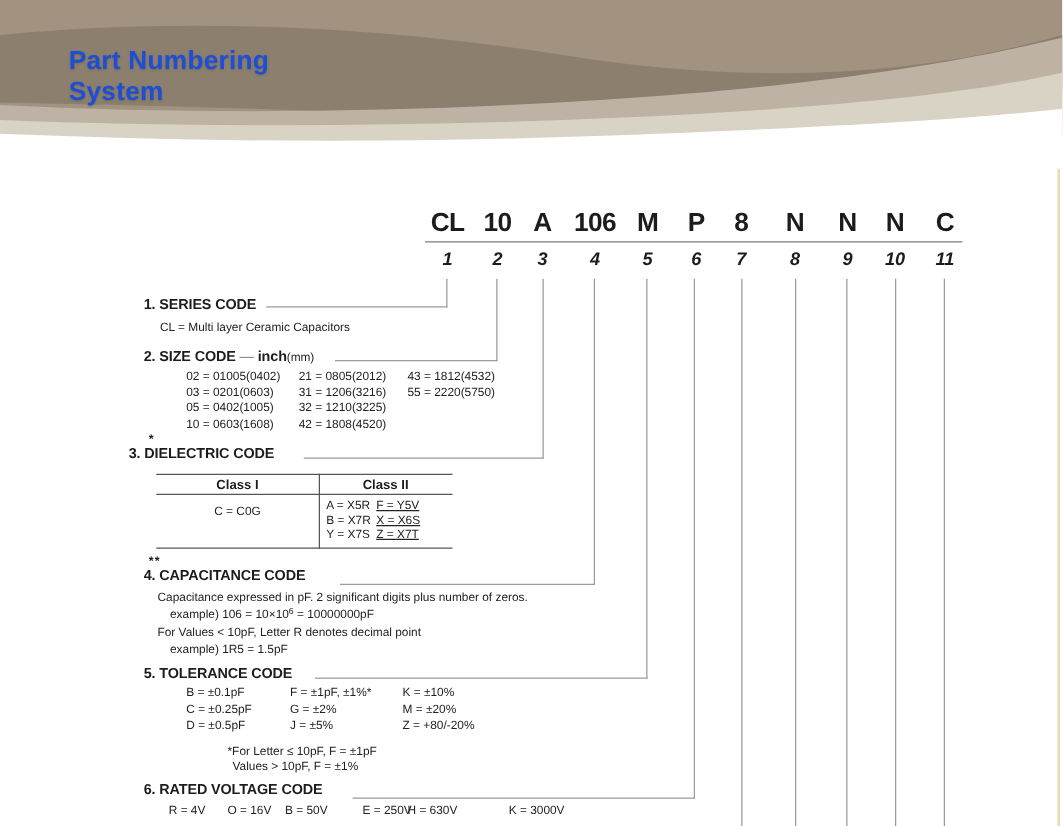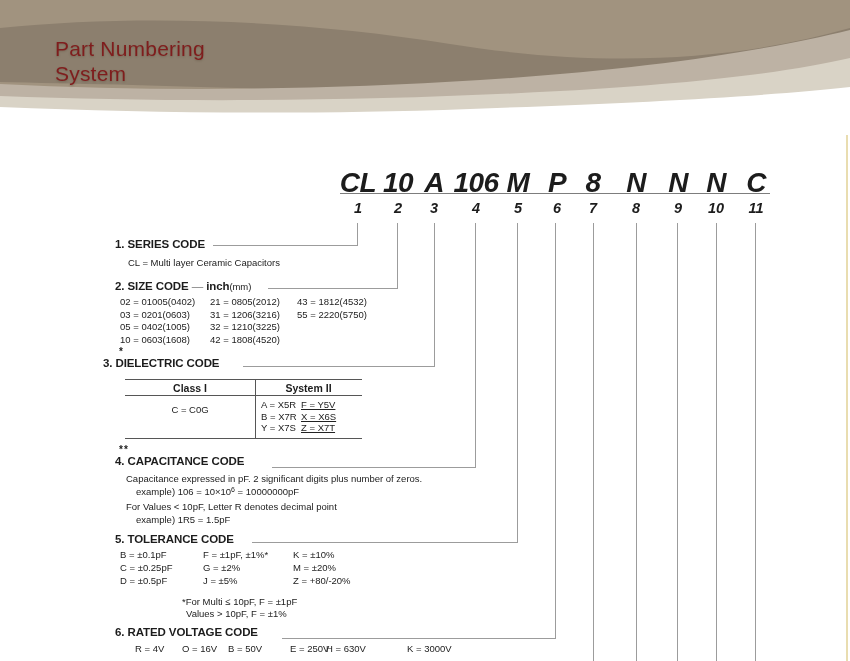--- a/index.html
+++ b/index.html
@@ -1,32 +1,32 @@
 <!DOCTYPE html>
 <html><head>
 <meta charset="utf-8">
 <style>
   html,body{margin:0;padding:0;background:#fff;}
   .page{position:relative;width:850px;height:661px;background:#fff;overflow:hidden;
         font-family:"Liberation Sans","DejaVu Sans",sans-serif;color:#1c1c1c;}
   .hdr{position:absolute;top:0;left:0;width:850px;height:126px;}
-  .hdr-title{position:absolute;left:55px;top:36px;color:#7f1d1d;font-size:21px;font-weight:normal;
+  .hdr-title{position:absolute;left:55px;top:36px;color:#1d4ed8;font-size:21px;font-weight:bold;
              line-height:25px;letter-spacing:.2px;text-shadow:0 1px 2px rgba(80,65,50,.35);}
-  .pn-seg{position:absolute;top:167px;transform:translateX(-50%);font-size:28px;font-weight:bold;
-          font-style:italic;letter-spacing:-.5px;white-space:nowrap;}
+  .pn-seg{position:absolute;top:167px;transform:translateX(-50%);font-size:21px;font-weight:bold;
+          letter-spacing:-.5px;white-space:nowrap;}
   .pn-num{position:absolute;top:200px;transform:translateX(-50%);font-size:14.5px;font-weight:bold;
           font-style:italic;white-space:nowrap;}
   .pn-rule{position:absolute;left:340px;top:193px;width:430px;height:1px;background:#7d7d7d;}
   .vline{position:absolute;width:1px;background:#9c9c9c;}
   .hline{position:absolute;height:1px;background:#9c9c9c;}
   .sec-title{position:absolute;font-size:11.5px;font-weight:bold;letter-spacing:-.1px;white-space:nowrap;}
   .marker{position:absolute;font-size:10px;font-weight:bold;letter-spacing:1px;}
   .small{position:absolute;font-size:9.5px;white-space:nowrap;color:#222;}
   .col{position:absolute;font-size:9.5px;line-height:12.5px;white-space:nowrap;color:#222;}
-  .col div{white-space:nowrap;}
+  .col div{white-space:nowrap;margin-left:29px;}
   .tbl-line{position:absolute;background:#565656;}
   .tbl-hdr{position:absolute;font-size:10.5px;font-weight:bold;text-align:center;}
   .tbl-cell{position:absolute;font-size:9.5px;color:#222;}
   .c2row{line-height:11.5px;white-space:nowrap;text-decoration:underline;}
   .c2row .s1{display:inline-block;width:40px;}
   .sup{font-size:7px;position:relative;top:-3.5px;}
   .unit-paren{font-weight:normal;font-size:9.5px;}
   .unit-dash{font-weight:normal;color:#777;}
   .edge-line{position:absolute;width:2px;background:#e9ddb0;}
 </style>
@@ -122,21 +122,21 @@
   </div>
 
   <div class="marker" style="left:119px;top:346px">*</div>
   <div class="sec-title" style="left:103px;top:357px">3. DIELECTRIC CODE</div>
   <div>
     <div class="tbl-line" style="left:125px;top:379px;width:237px;height:1px"></div>
     <div class="tbl-line" style="left:125px;top:395px;width:237px;height:1px"></div>
     <div class="tbl-line" style="left:125px;top:438px;width:237px;height:1px"></div>
     <div class="tbl-line" style="left:255px;top:379px;width:1px;height:60px"></div>
     <div class="tbl-hdr" style="left:125px;top:382px;width:130px">Class I</div>
-    <div class="tbl-hdr" style="left:255px;top:382px;width:107px">System II</div>
+    <div class="tbl-hdr" style="left:255px;top:382px;width:107px">Class II</div>
     <div class="tbl-cell" style="left:125px;top:404px;width:130px;text-align:center">C = C0G</div>
     <div class="tbl-cell" style="left:261px;top:399px">
       <div class="c2row"><span class="s1">A = X5R</span><span>F = Y5V</span></div>
       <div class="c2row"><span class="s1">B = X7R</span><span>X = X6S</span></div>
       <div class="c2row"><span class="s1">Y = X7S</span><span>Z = X7T</span></div>
     </div>
   </div>
 
   <div class="marker" style="left:119px;top:444px">**</div>
   <div class="sec-title" style="left:115px;top:455px">4. CAPACITANCE CODE</div>
@@ -156,21 +156,21 @@
   <div class="col" style="left:203px;top:548px;line-height:13px">
     <div>F = ±1pF, ±1%*</div>
     <div>G = ±2%</div>
     <div>J = ±5%</div>
   </div>
   <div class="col" style="left:293px;top:548px;line-height:13px">
     <div>K = ±10%</div>
     <div>M = ±20%</div>
     <div>Z = +80/-20%</div>
   </div>
-  <div class="small" style="left:182px;top:596px">*For Multi ≤ 10pF, F = ±1pF</div>
+  <div class="small" style="left:182px;top:596px">*For Letter ≤ 10pF, F = ±1pF</div>
   <div class="small" style="left:186px;top:608px">Values &gt; 10pF, F = ±1%</div>
 
   <div class="sec-title" style="left:115px;top:626px">6. RATED VOLTAGE CODE</div>
   <div>
     <span class="small" style="left:135px;top:643px">R = 4V</span>
     <span class="small" style="left:182px;top:643px">O = 16V</span>
     <span class="small" style="left:228px;top:643px">B = 50V</span>
     <span class="small" style="left:290px;top:643px">E = 250V</span>
     <span class="small" style="left:326px;top:643px">H = 630V</span>
     <span class="small" style="left:407px;top:643px">K = 3000V</span>

